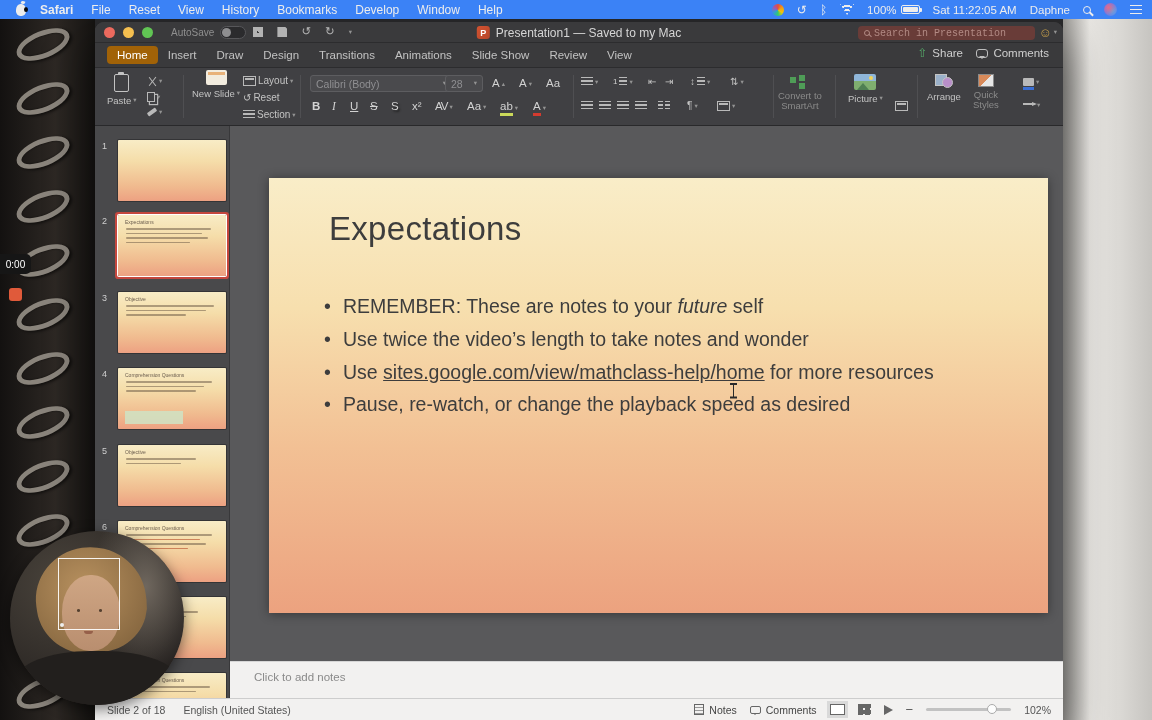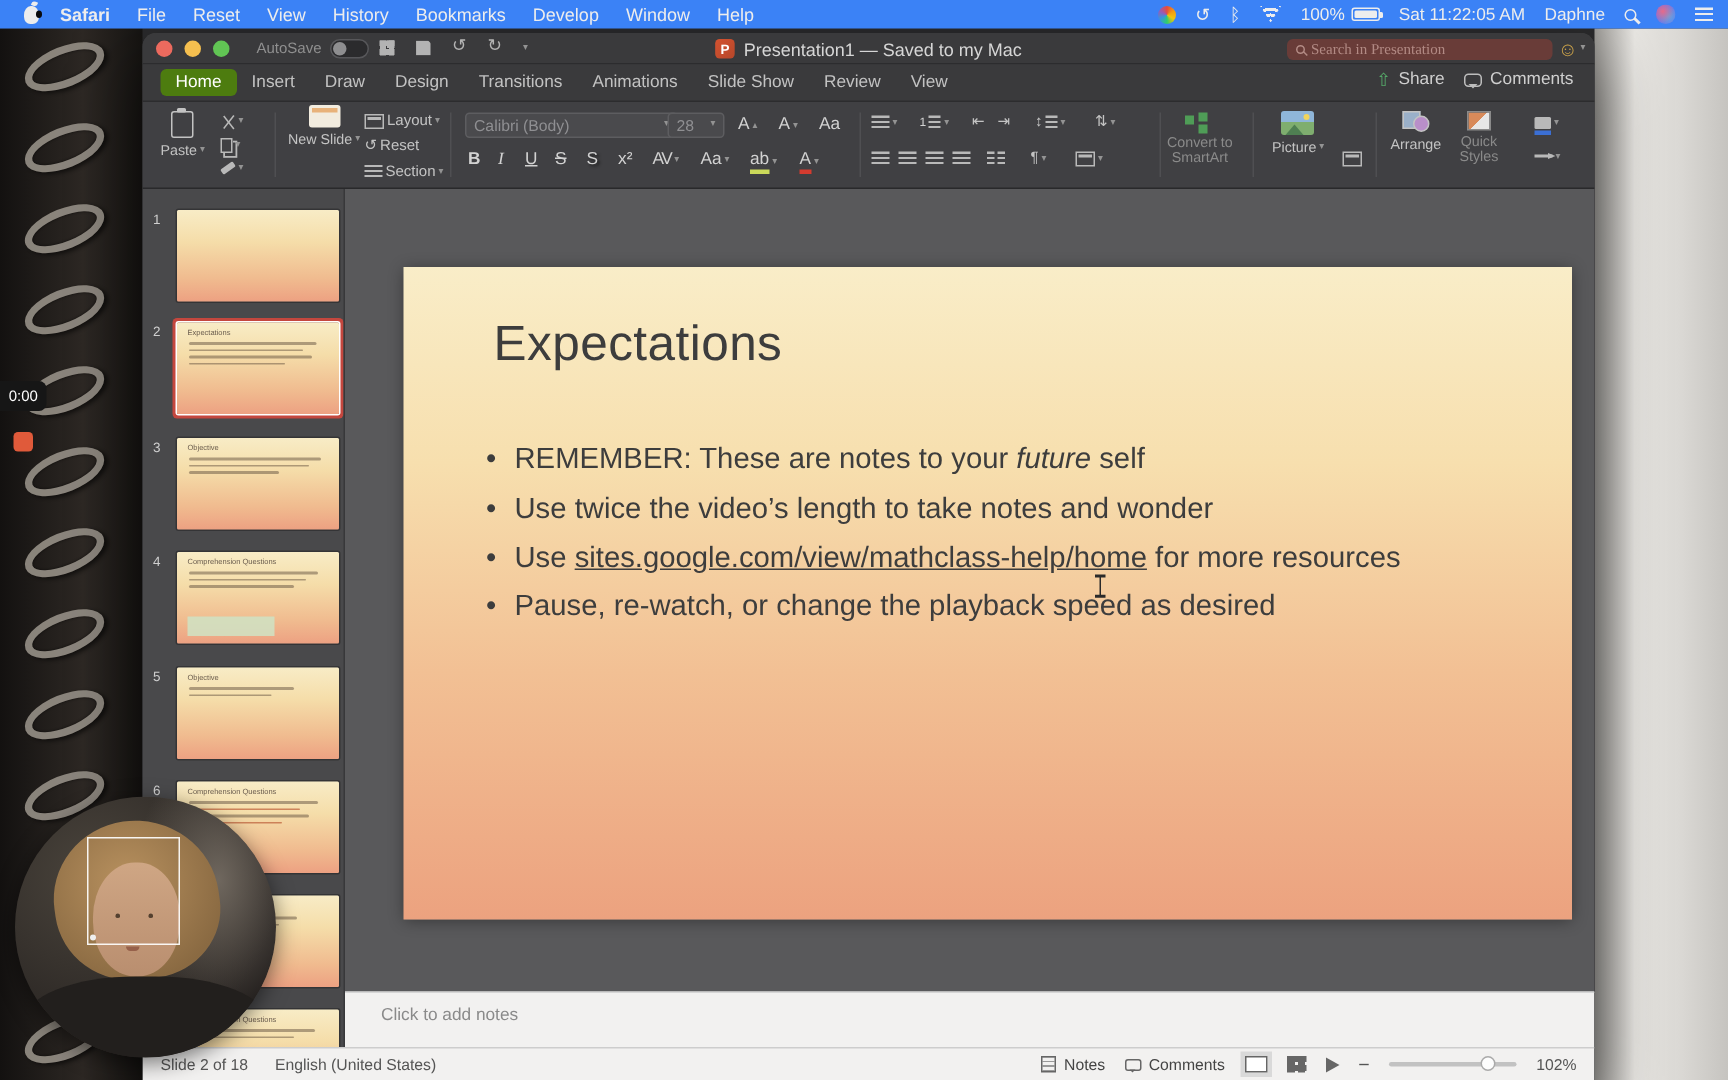--- a/index.html
+++ b/index.html
@@ -61,30 +61,30 @@
     repeating-linear-gradient(#b3b3b3 0 4px,rgba(0,0,0,0) 4px 6px)}
   .flop{width:10px;height:10px;margin:0 7px;background:#b3b3b3;clip-path:polygon(0 0,80% 0,100% 20%,100% 100%,0 100%);position:relative;flex:none}
   .tcenter{position:absolute;left:50%;top:0;height:21px;transform:translateX(-50%);
     display:flex;align-items:center;gap:6px;color:#d6d6d6;font-size:12px;white-space:nowrap}
   .pptico{width:13px;height:13px;border-radius:3px;background:linear-gradient(135deg,#d35230,#b7472a);
     color:#fff;font-size:9px;font-weight:bold;display:grid;place-items:center;flex:none}
   .tsearch{position:absolute;right:28px;top:4px;width:177px;height:14px;border-radius:4px;background:#693c38;
     display:flex;align-items:center;gap:4px;padding:0 6px}
   .smag{width:6px;height:6px;border:1.3px solid #b28a84;border-radius:50%;position:relative;flex:none}
   .smag::after{content:"";position:absolute;width:4px;height:1.3px;background:#b28a84;transform:rotate(45deg);right:-3px;bottom:-1px}
-  .searchin{flex:1;background:transparent;border:none;outline:none;font-size:10px;color:#d7b2ab;font-family:Liberation Serif, serif}
+  .searchin{flex:1;background:transparent;border:none;outline:none;font-size:10px;color:#d7b2ab;font-family:Liberation Mono, monospace}
   .searchin::placeholder{color:#b28a84}
   .smiley{position:absolute;right:6px;top:4px;display:flex;align-items:center;gap:2px}
   .smiley b{color:#caa24a;font-size:13px;line-height:13px;font-weight:normal}
 
   
   .tabs{position:absolute;left:0;top:21px;width:100%;height:25px;background:#3a3a3c;border-bottom:1px solid #2c2c2e;
     display:flex;align-items:center;padding:0 12px}
   .tab{padding:3px 10px;font-size:11.5px;color:#c2c2c2;border-radius:4px;white-space:nowrap}
-  .tab.active{color:#fff;background:#4d7c0f}
+  .tab.active{color:#fff;background:#a16207}
   .shareb,.commb{position:absolute;top:4px;display:flex;align-items:center;gap:5px;font-size:11.5px;color:#cfcfcf}
   .shareb{right:100px}.commb{right:14px}
   .shareic{color:#55a868;font-size:12px;line-height:1}
   .bub{width:12px;height:9px;border:1.3px solid #bdbdbd;border-radius:3px;position:relative;flex:none}
   .bub::after{content:"";position:absolute;left:2px;bottom:-5px;border:3px solid transparent;border-top-color:#bdbdbd}
 
   
   .ribbon{position:absolute;left:0;top:46px;width:100%;height:58px;background:#404043;border-bottom:1px solid #29292b;color:#c3c3c3}
   .rsep{position:absolute;top:7px;bottom:7px;width:1px;background:#4f4f52}
   .bigbtn{position:absolute;display:flex;flex-direction:column;align-items:center;gap:3px}

